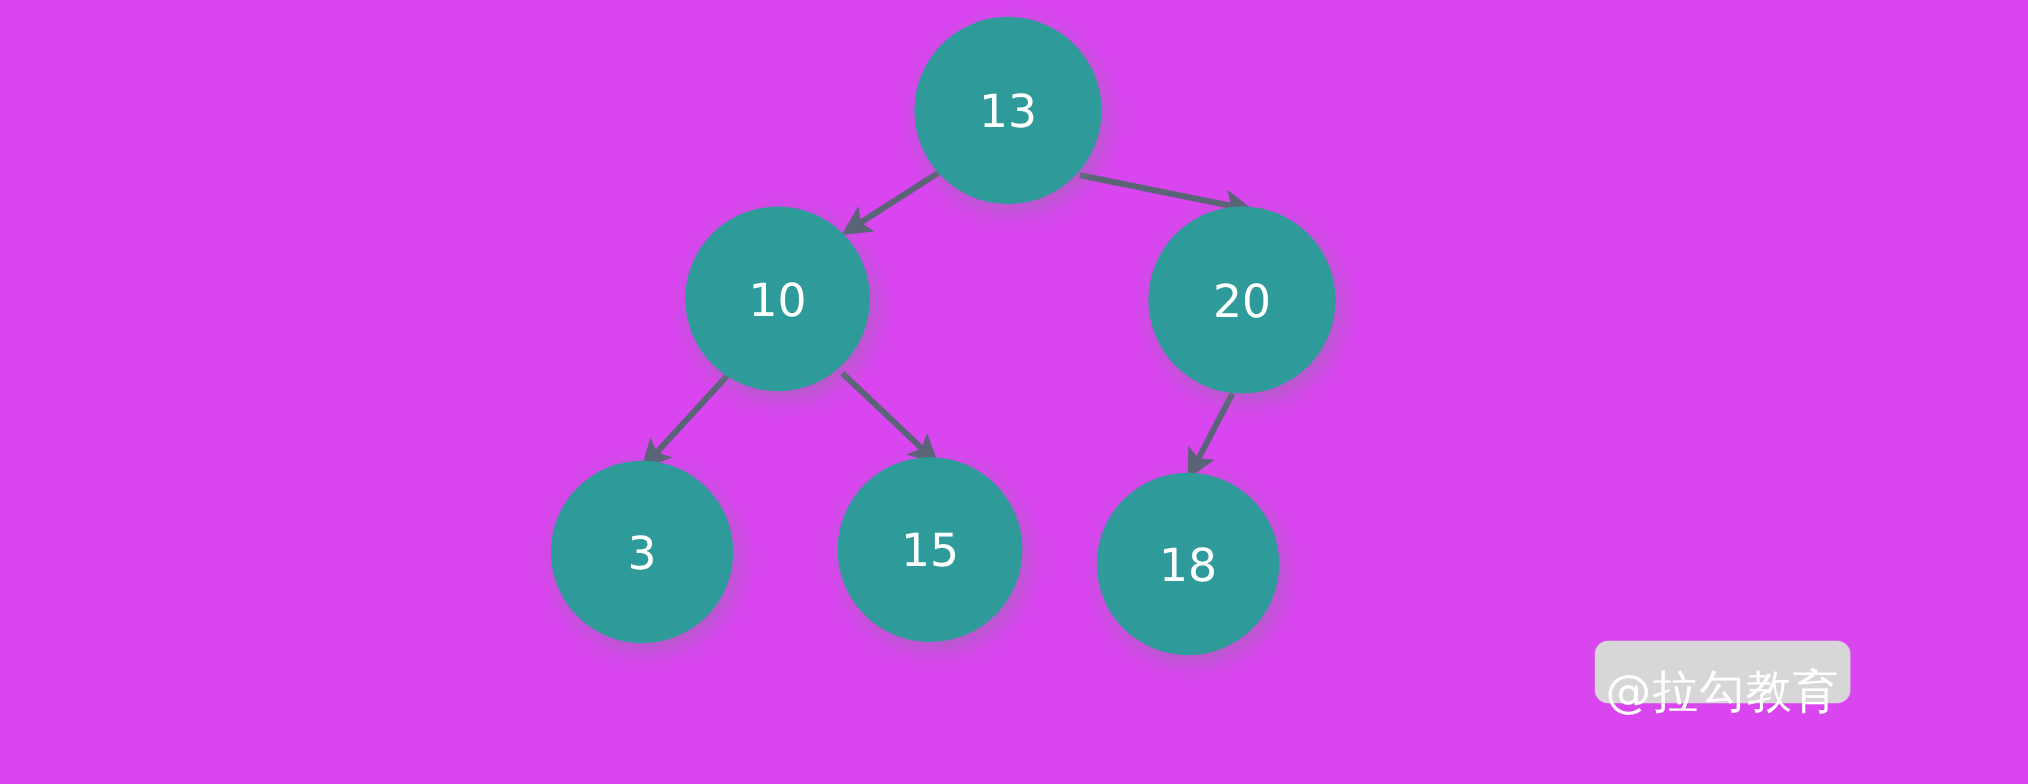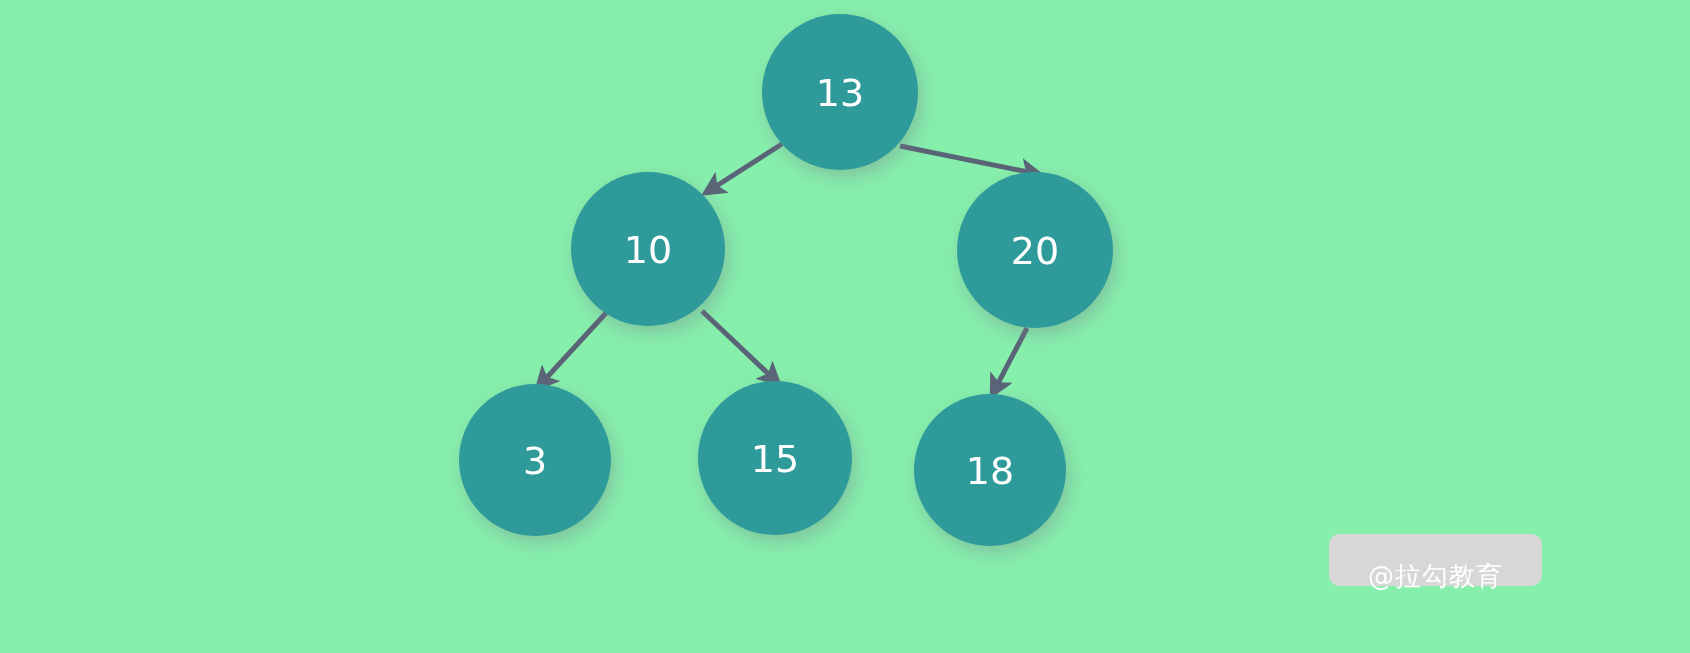--- a/index.html
+++ b/index.html
@@ -42,31 +42,31 @@
     position: absolute;
     display: flex;
     align-items: center;
     justify-content: center;
     border-radius: 11px;
     box-sizing: border-box;
   }
   .watermark-text {
     color: #ffffff;
     font-family: "DejaVu Sans", "Liberation Sans", sans-serif;
-    font-size: 26px;
+    font-size: 38px;
     letter-spacing: 1px;
     white-space: nowrap;
     line-height: 1;
     margin-top: 32px;
   }
 </style>
 </head>
 <body>
 
-<div id="canvas" style="background: #86efac;">
+<div id="canvas" style="background: #d946ef;">
 
   <svg id="tree-svg" viewBox="0 0 1690 653">
     <defs>
       <marker id="arrowhead" markerWidth="5" markerHeight="5" refX="3.6" refY="2.5" orient="auto" markerUnits="strokeWidth">
         <path d="M 0 0 L 5 2.5 L 0 5 L 1.15 2.5 Z" fill="#5A6477"></path>
       </marker>
     </defs>
     <g id="edges-group">
         <line x1="782" y1="144" x2="707" y2="192" stroke="#5A6477" stroke-width="5" marker-end="url(#arrowhead)" class="edge-line"></line>
         <line x1="900" y1="146" x2="1038" y2="174" stroke="#5A6477" stroke-width="5" marker-end="url(#arrowhead)" class="edge-line"></line>

